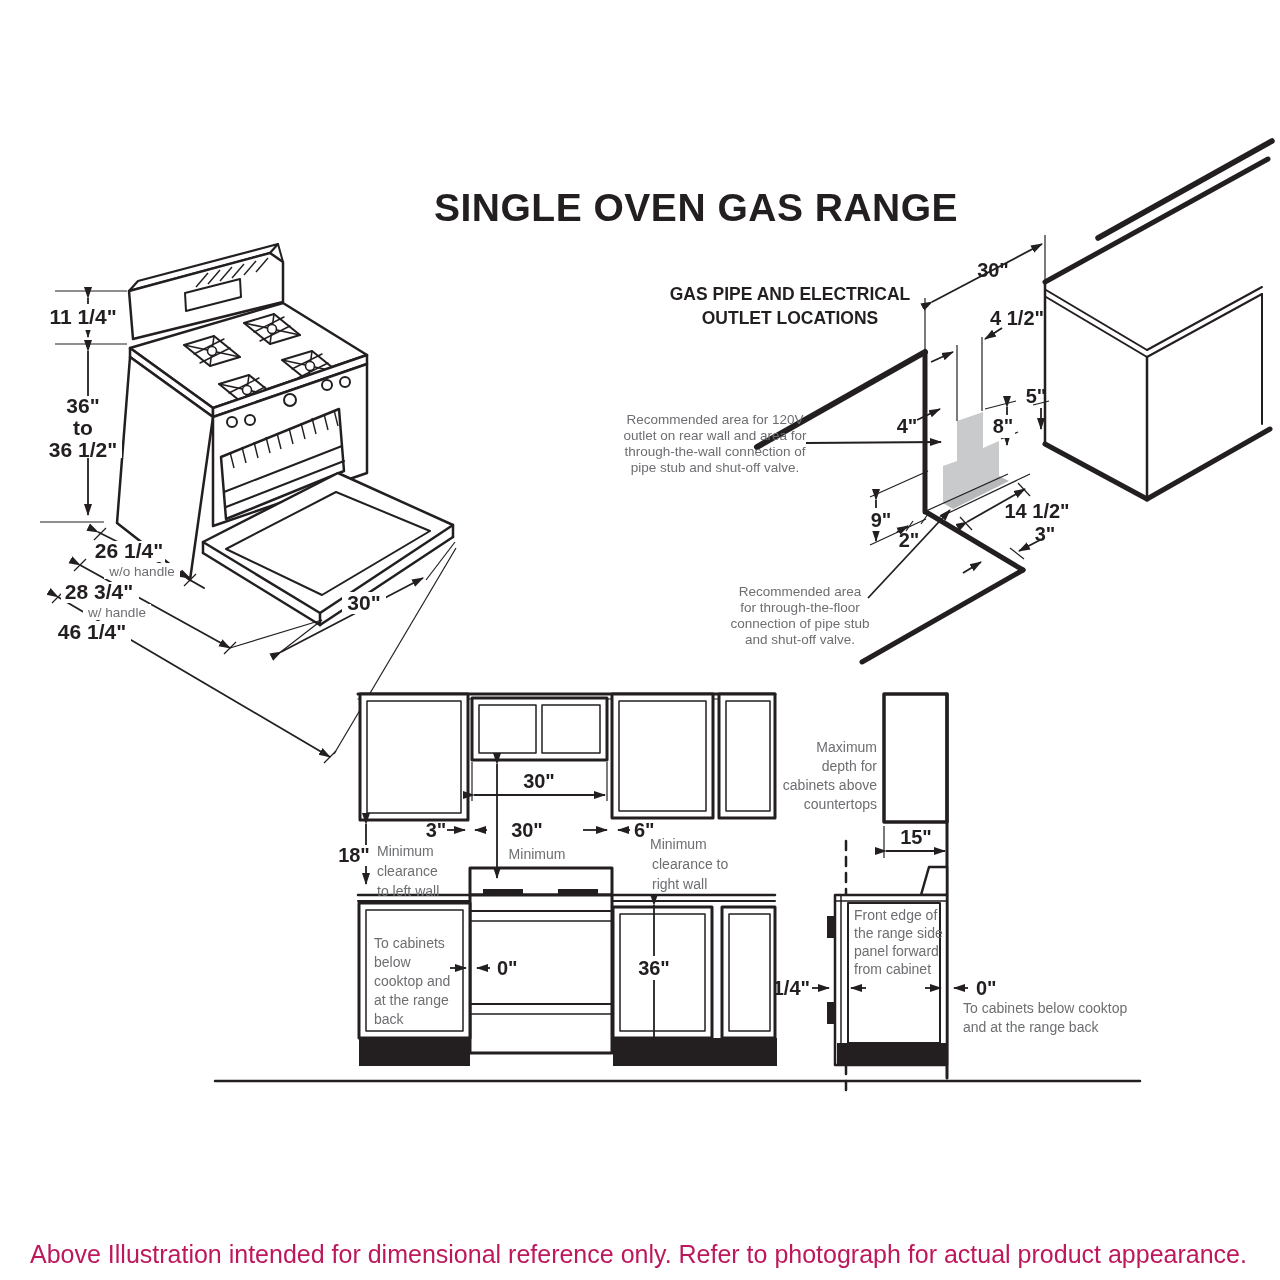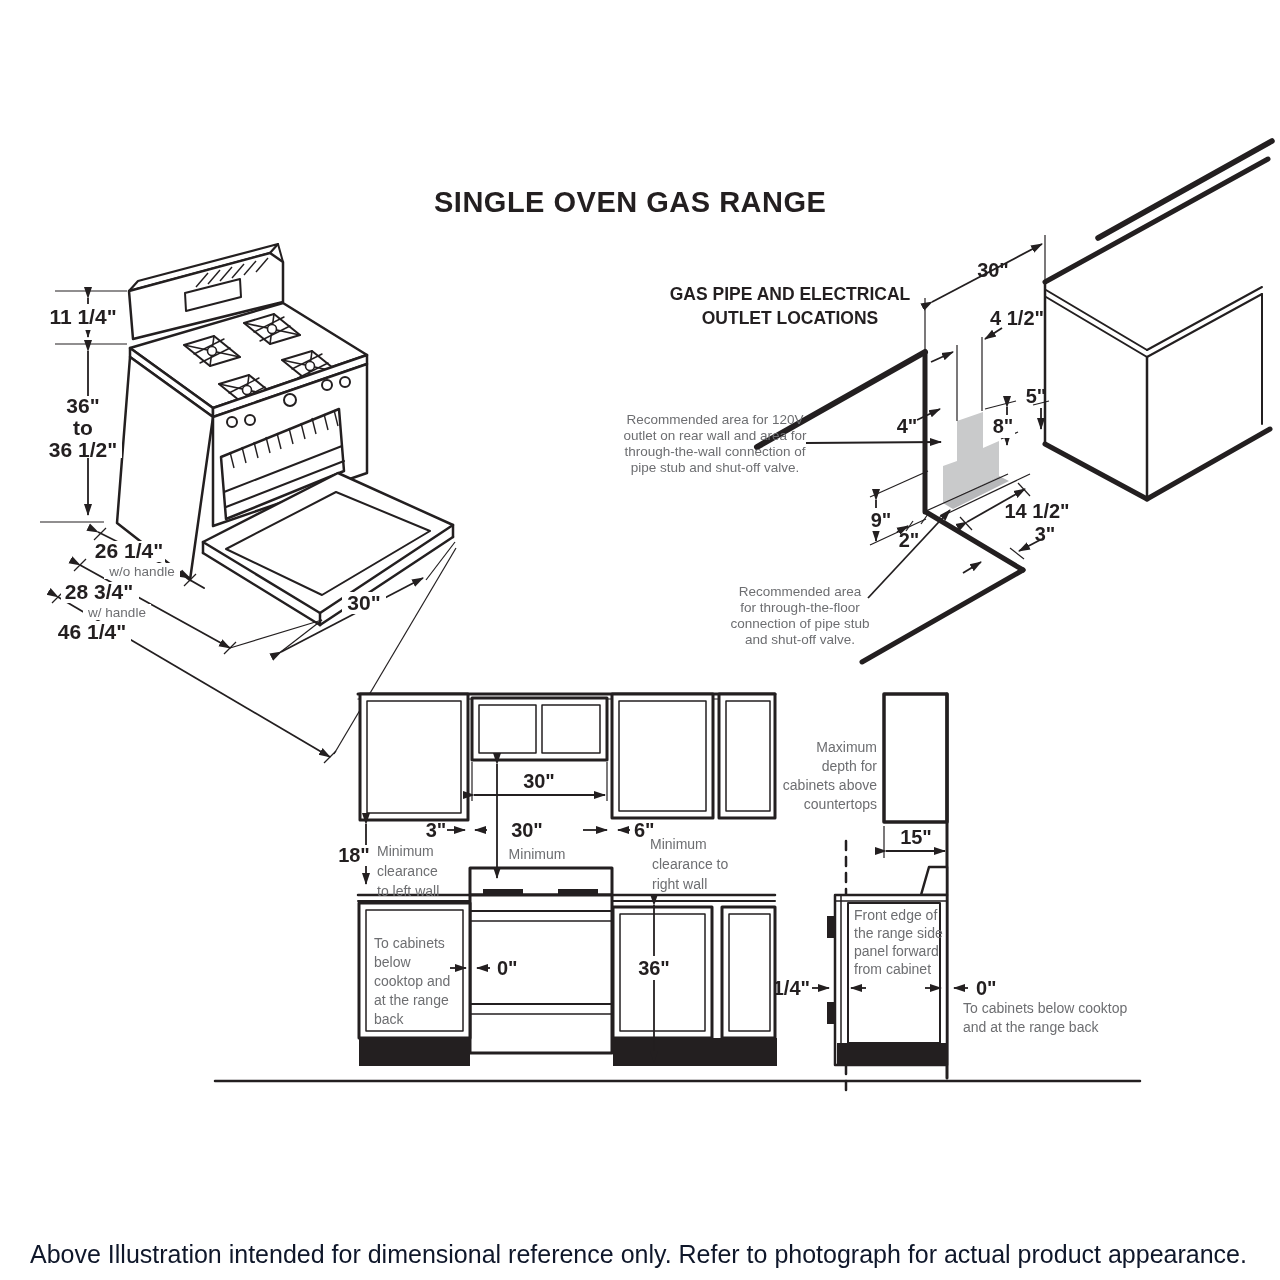--- a/index.html
+++ b/index.html
@@ -1,21 +1,21 @@
 <!DOCTYPE html>
 <html><head>
 <meta charset="utf-8">
 <style>
   html,body{margin:0;padding:0;background:#ffffff;}
   #page{position:relative;width:1280px;height:1280px;background:#fff;overflow:hidden;
         font-family:"Liberation Sans",sans-serif;}
   #title{position:absolute;left:434px;top:186px;white-space:nowrap;
-         font-size:29px;font-weight:bold;letter-spacing:.5px;color:#231f20;}
+         font-size:39px;font-weight:bold;letter-spacing:.5px;color:#231f20;}
   #footer{position:absolute;left:30px;top:1240px;width:1240px;
-          font-size:25px;color:#0f172a;}
+          font-size:25px;color:#be185d;}
   svg{position:absolute;overflow:visible;}
   svg text{font-family:"Liberation Sans",sans-serif;}
   .dim{font-size:20px;font-weight:bold;fill:#231f20;}
   .dimS{font-size:21px;font-weight:bold;fill:#231f20;}
   .note{font-size:14px;fill:#6d6e71;}
   .noteS{font-size:13.5px;fill:#6d6e71;}
   .hd{font-size:17.5px;font-weight:bold;fill:#231f20;}
   .ln{stroke:#231f20;fill:none;stroke-linecap:round;stroke-linejoin:round;}
   .art{stroke:#231f20;fill:#ffffff;stroke-linejoin:round;stroke-linecap:round;}
   .dm{stroke:#231f20;stroke-width:1.8;fill:none;}

